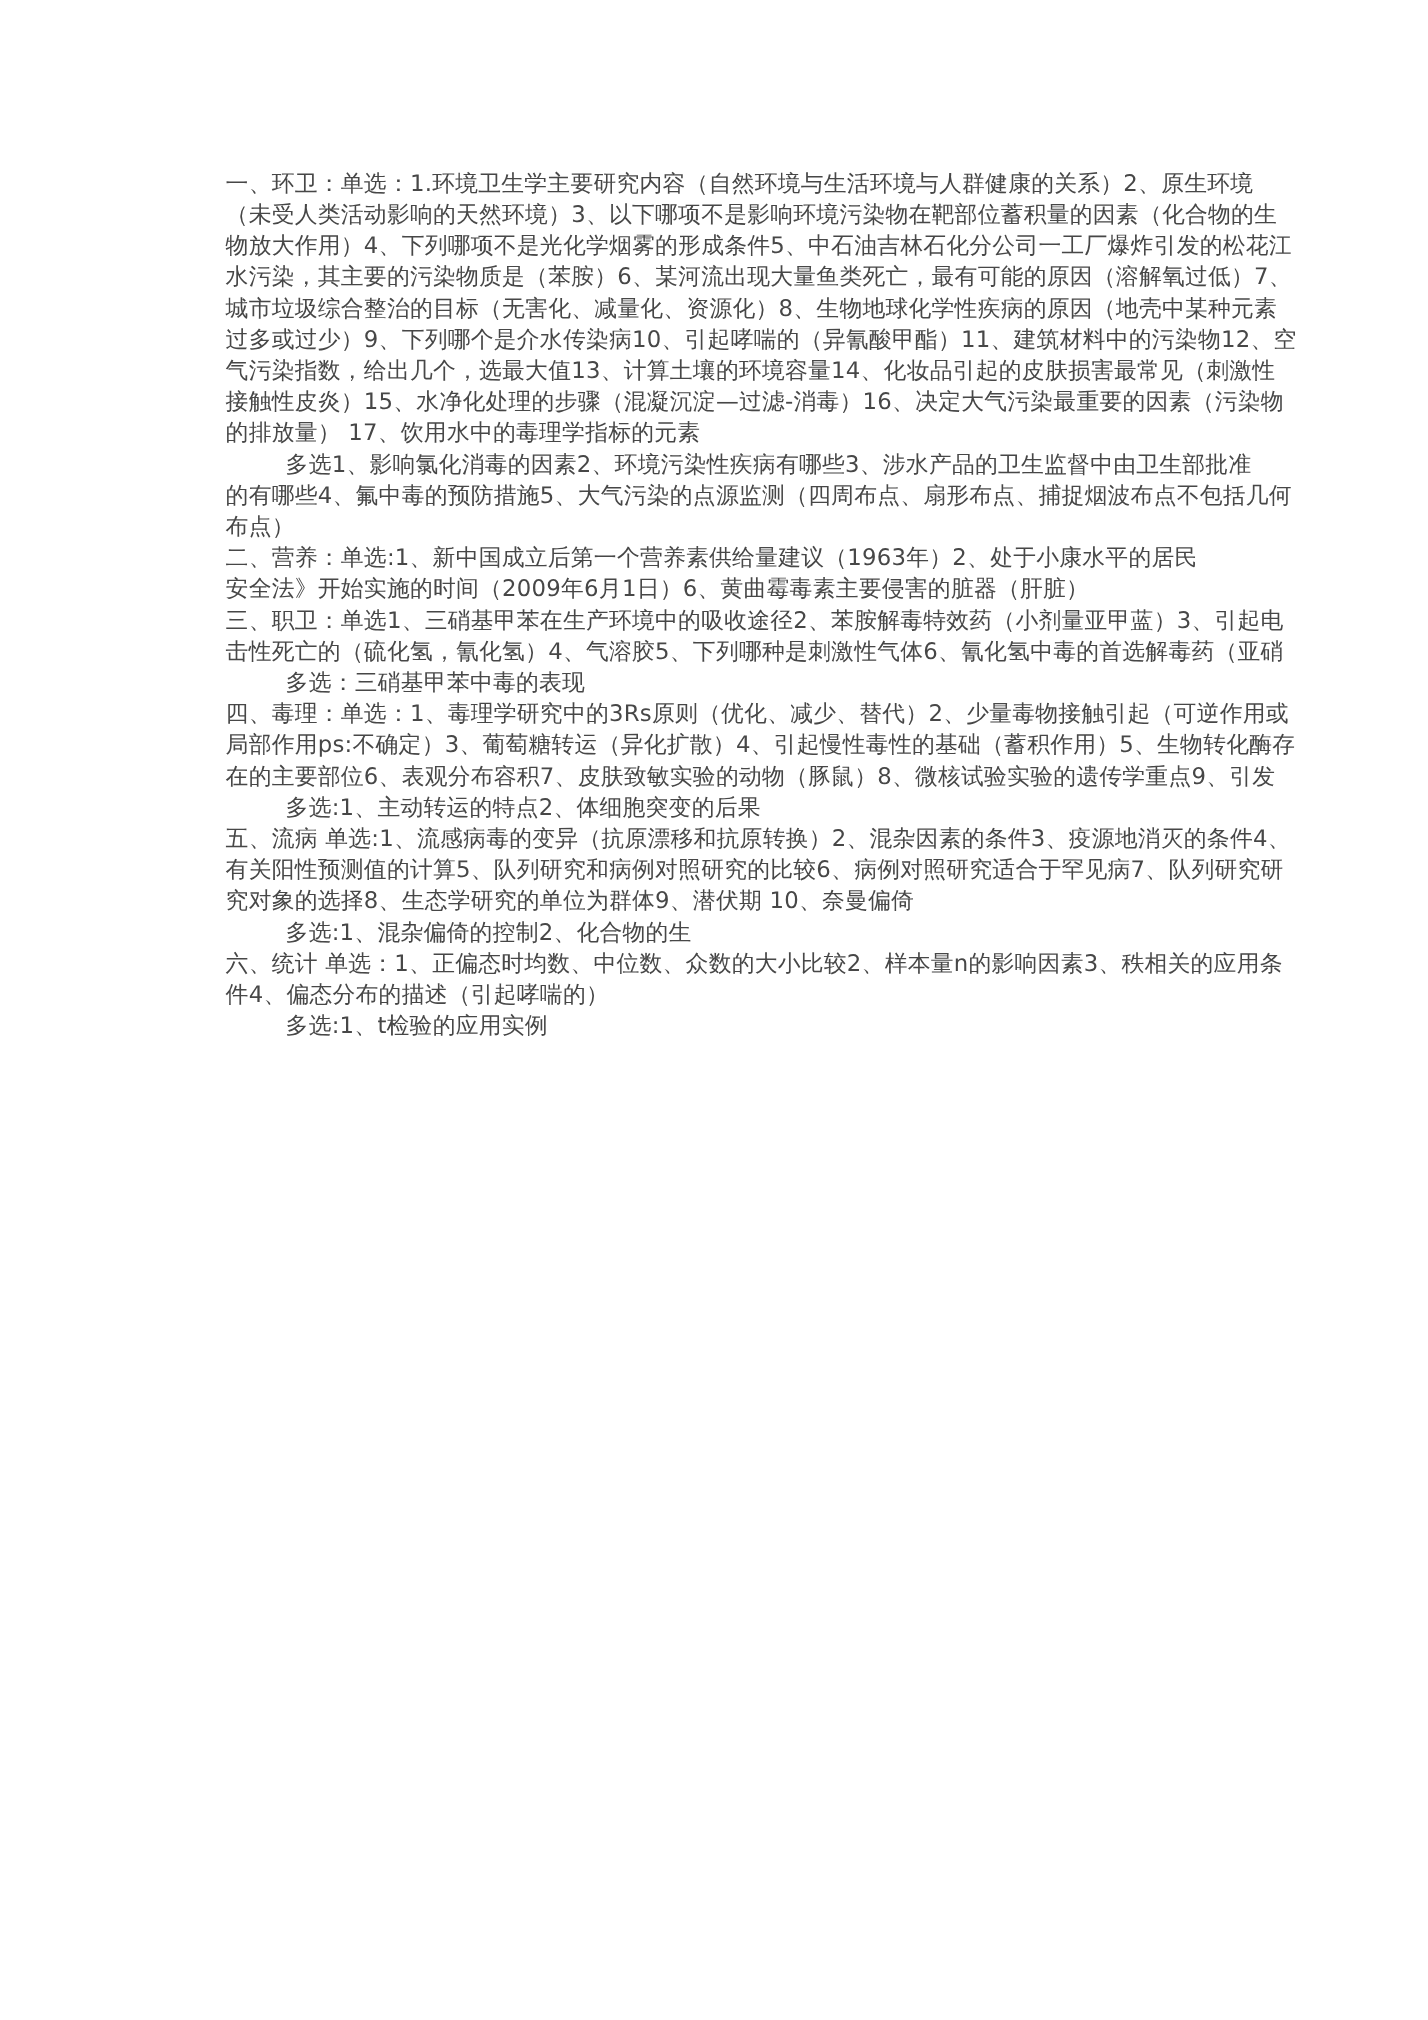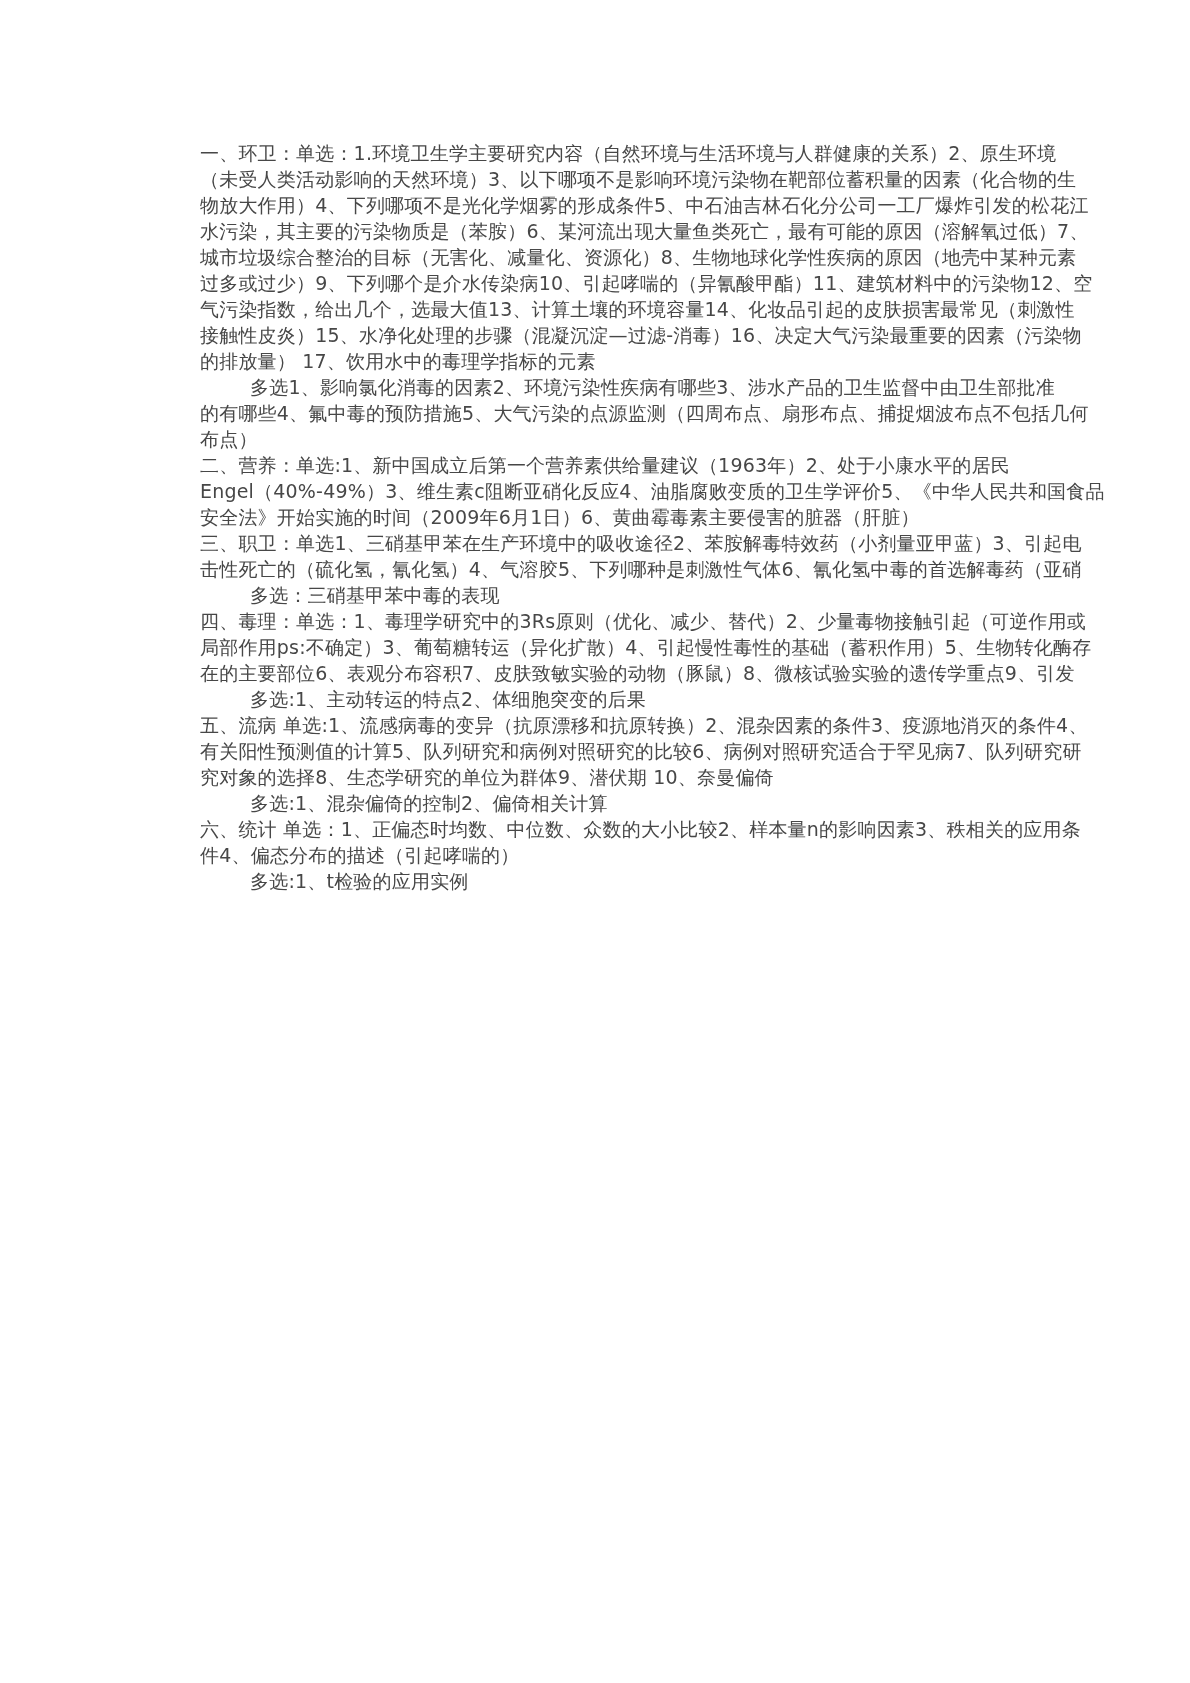--- a/index.html
+++ b/index.html
@@ -10,21 +10,21 @@
   .page {
     position: relative;
     width: 1190px;
     height: 1683px;
     background: #ffffff;
     overflow: hidden;
     font-family: "DejaVu Sans", "Liberation Sans", sans-serif;
   }
   .text-block {
     position: absolute;
-    left: 200px;
+    left: 188px;
     top: 140px;
     width: 845px;
     font-size: 19px;
     line-height: 26px;
     color: #474747;
     letter-spacing: 0.2px;
   }
   .line {
     white-space: nowrap;
   }
@@ -43,30 +43,29 @@
       <div class="line">水污染，其主要的污染物质是（苯胺）6、某河流出现大量鱼类死亡，最有可能的原因（溶解氧过低）7、</div>
       <div class="line">城市垃圾综合整治的目标（无害化、减量化、资源化）8、生物地球化学性疾病的原因（地壳中某种元素</div>
       <div class="line">过多或过少）9、下列哪个是介水传染病10、引起哮喘的（异氰酸甲酯）11、建筑材料中的污染物12、空</div>
       <div class="line">气污染指数，给出几个，选最大值13、计算土壤的环境容量14、化妆品引起的皮肤损害最常见（刺激性</div>
       <div class="line">接触性皮炎）15、水净化处理的步骤（混凝沉淀—过滤-消毒）16、决定大气污染最重要的因素（污染物</div>
       <div class="line">的排放量） 17、饮用水中的毒理学指标的元素</div>
       <div class="line indent">多选1、影响氯化消毒的因素2、环境污染性疾病有哪些3、涉水产品的卫生监督中由卫生部批准</div>
       <div class="line">的有哪些4、氟中毒的预防措施5、大气污染的点源监测（四周布点、扇形布点、捕捉烟波布点不包括几何</div>
       <div class="line">布点）</div>
       <div class="line">二、营养：单选:1、新中国成立后第一个营养素供给量建议（1963年）2、处于小康水平的居民</div>
-      <div class="line">Engel（40%-49%）3、维生素c阻断亚硝化反应4、油脂腐败变质的卫生学评价5、《中华人民共和国食品</div>
       <div class="line">安全法》开始实施的时间（2009年6月1日）6、黄曲霉毒素主要侵害的脏器（肝脏）</div>
       <div class="line">三、职卫：单选1、三硝基甲苯在生产环境中的吸收途径2、苯胺解毒特效药（小剂量亚甲蓝）3、引起电</div>
       <div class="line">击性死亡的（硫化氢，氰化氢）4、气溶胶5、下列哪种是刺激性气体6、氰化氢中毒的首选解毒药（亚硝</div>
       <div class="line indent">多选：三硝基甲苯中毒的表现</div>
       <div class="line">四、毒理：单选：1、毒理学研究中的3Rs原则（优化、减少、替代）2、少量毒物接触引起（可逆作用或</div>
       <div class="line">局部作用ps:不确定）3、葡萄糖转运（异化扩散）4、引起慢性毒性的基础（蓄积作用）5、生物转化酶存</div>
       <div class="line">在的主要部位6、表观分布容积7、皮肤致敏实验的动物（豚鼠）8、微核试验实验的遗传学重点9、引发</div>
       <div class="line indent">多选:1、主动转运的特点2、体细胞突变的后果</div>
       <div class="line">五、流病 单选:1、流感病毒的变异（抗原漂移和抗原转换）2、混杂因素的条件3、疫源地消灭的条件4、</div>
       <div class="line">有关阳性预测值的计算5、队列研究和病例对照研究的比较6、病例对照研究适合于罕见病7、队列研究研</div>
       <div class="line">究对象的选择8、生态学研究的单位为群体9、潜伏期 10、奈曼偏倚</div>
-      <div class="line indent">多选:1、混杂偏倚的控制2、偏倚相关计算</div>
+      <div class="line indent">多选:1、混杂偏倚的控制2、化合物的生</div>
       <div class="line">六、统计 单选：1、正偏态时均数、中位数、众数的大小比较2、样本量n的影响因素3、秩相关的应用条</div>
       <div class="line">件4、偏态分布的描述（引起哮喘的）</div>
       <div class="line indent">多选:1、t检验的应用实例</div>
     </div>
 </div>
 
 </body></html>

